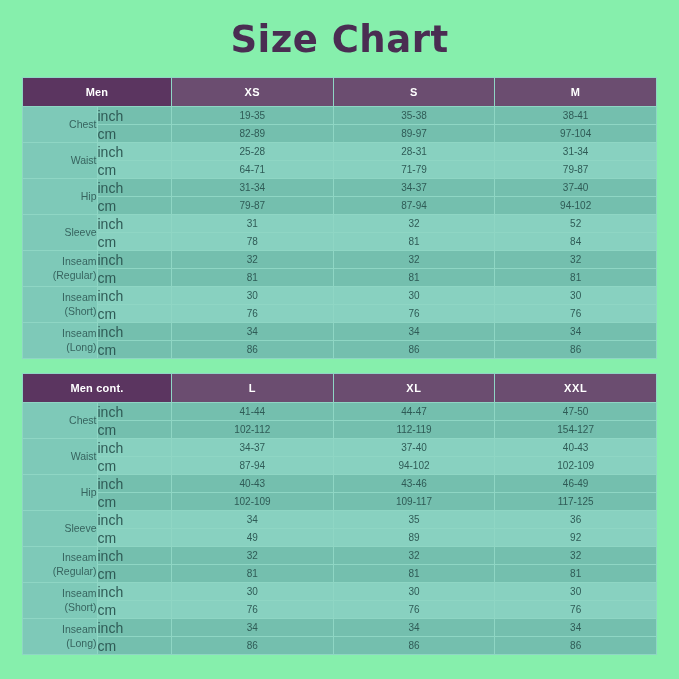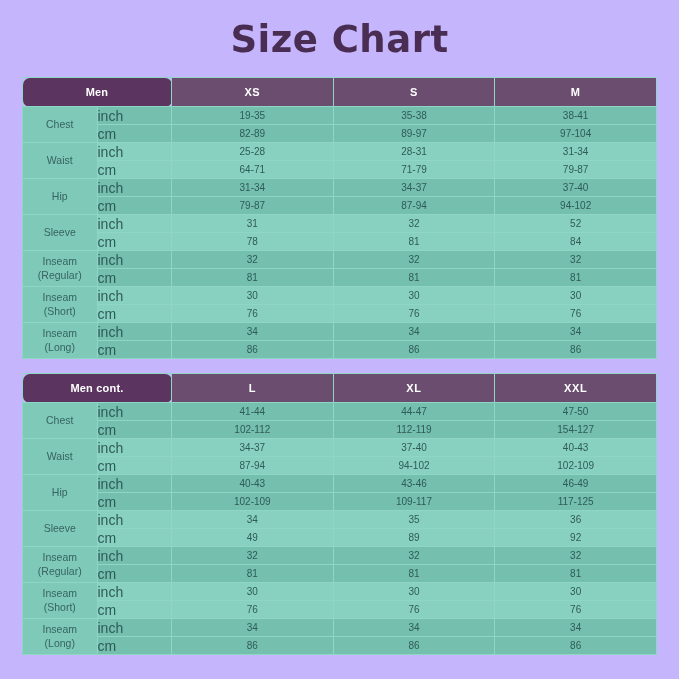--- a/index.html
+++ b/index.html
@@ -11,21 +11,21 @@
     height: 679px;
     background: #7ec9b8;
     font-family: "Liberation Sans", sans-serif;
     overflow: hidden;
   }
   .page {
     width: 679px;
     height: 679px;
     box-sizing: border-box;
     padding: 0 22px;
-    background: #c4b5fd;
+    background: #86efac;
     position: relative;
   }
   .title {
     text-align: center;
     color: #4a2d52;
     font-family: "DejaVu Sans", sans-serif;
     font-weight: bold;
     font-size: 37px;
     letter-spacing: 0.5px;
     padding-top: 18px;
@@ -42,36 +42,35 @@
     padding: 0;
   }
   .hdr-label {
     background: #5b3560;
     color: #ffffff;
     font-size: 11px;
     font-weight: bold;
     text-align: center;
     height: 28px;
     letter-spacing: 0.2px;
-    border-radius: 7px;
   }
   .hdr-size {
     background: #6b4d70;
     color: #ffffff;
     font-size: 11px;
     font-weight: bold;
     text-align: center;
     height: 28px;
     letter-spacing: 0.6px;
   }
   .rowlabel {
     background: #7ec9b8;
     color: #37645f;
     font-size: 10.5px;
-    text-align: center;
+    text-align: right;
     line-height: 1.25;
     vertical-align: middle;
   }
   .unit {
     font-size: 14px;
     color: #2f5b56;
     padding-left: 7px;
     height: 17px;
     vertical-align: middle;
   }

